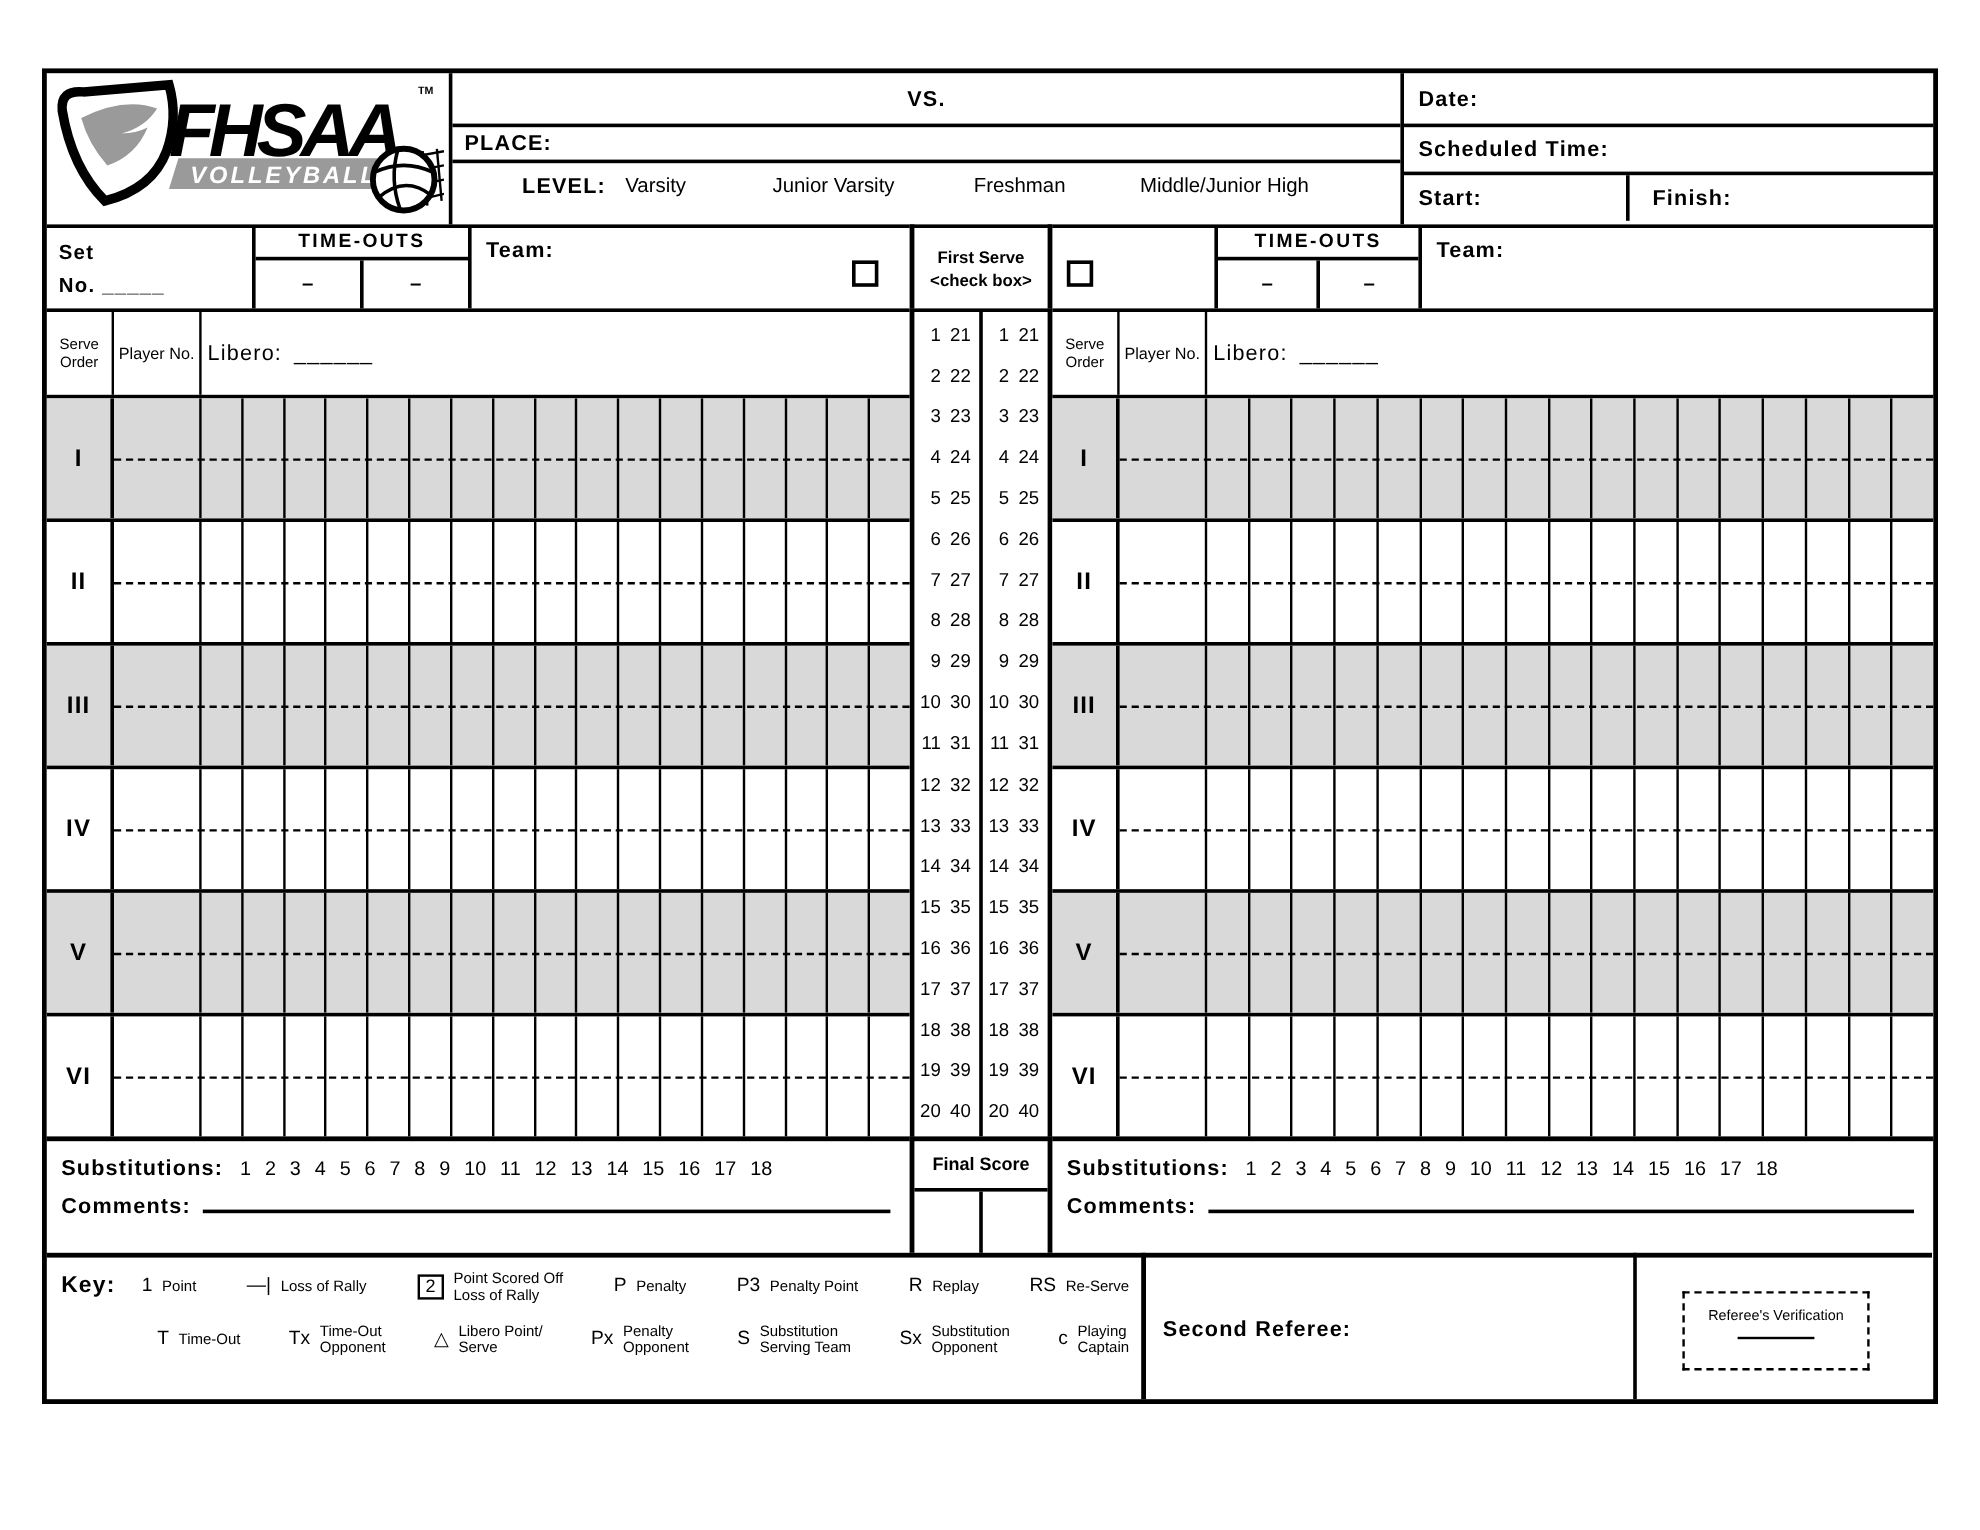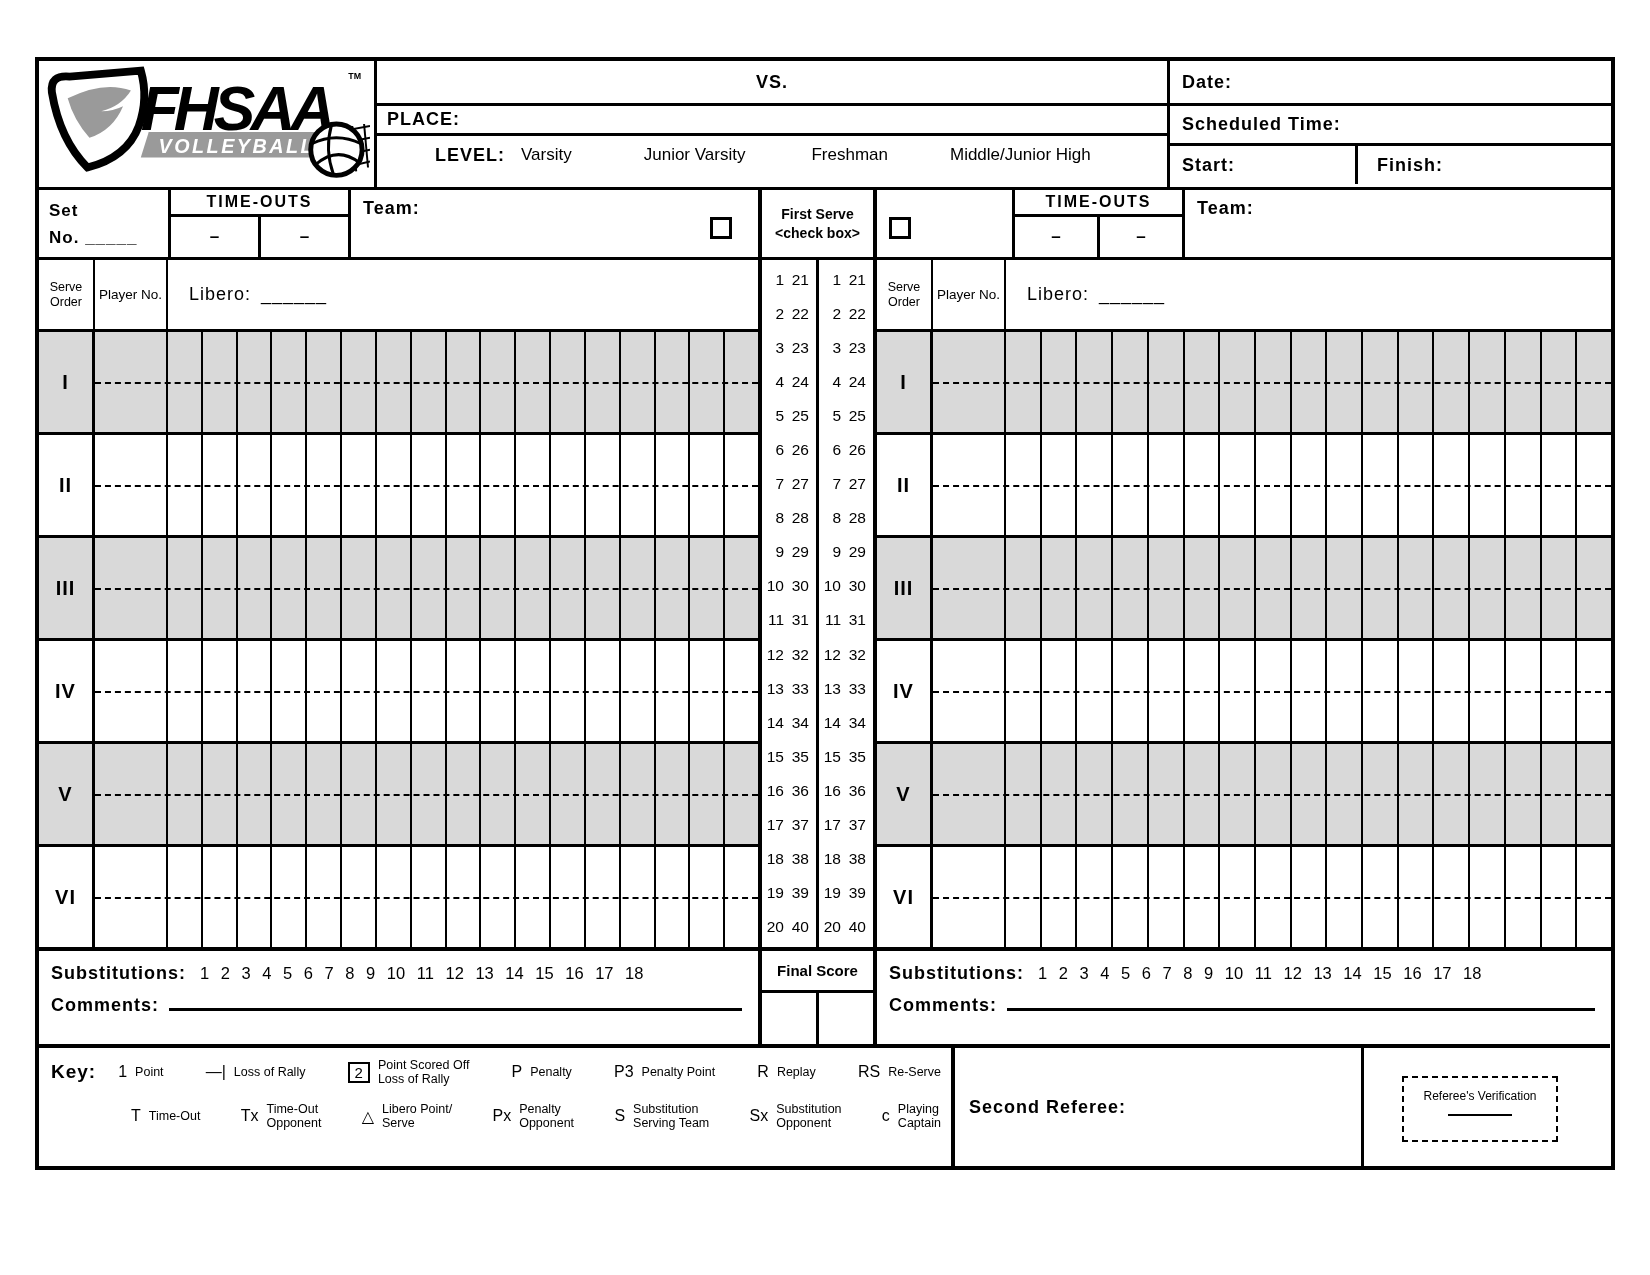--- a/index.html
+++ b/index.html
@@ -26,21 +26,21 @@
             letter-spacing:1px; border-bottom:3px solid #000000; }
   .date-row { height:45px; } .sched-row { height:40px; }
   .sf-row { height:38px; display:flex; }
   .start-cell { width:185px; display:flex; align-items:center; padding-left:12px; font-weight:bold; font-size:18px; letter-spacing:1px; }
   .finish-cell { flex:1; border-left:3px solid #000; display:flex; align-items:center; padding-left:19px; font-weight:bold; font-size:18px; letter-spacing:1px; }
 
   
   .th { top:126px; height:70px; border-top:3px solid #000; display:flex; }
   .th-left { left:0; width:719px; }
   .th-right { left:838px; width:734px; }
-  .set-box { width:132px; border-right:3px solid #000; padding:7px 10px; font-weight:bold; font-size:17px; line-height:1.6; letter-spacing:1px; }
+  .set-box { width:174px; border-right:3px solid #000; padding:7px 10px; font-weight:bold; font-size:17px; line-height:1.6; letter-spacing:1px; }
   .to-box { width:180px; border-right:3px solid #000; display:flex; flex-direction:column; }
   .to-box.right { width:170px; }
   .to-label { height:27px; border-bottom:3px solid #000; display:flex; align-items:center; justify-content:center;
               font-weight:bold; font-size:16px; letter-spacing:2px; }
   .to-cells { flex:1; display:flex; }
   .to-cell { flex:1; display:flex; align-items:center; justify-content:center; font-size:17px; font-weight:bold; }
   .to-cell.first { border-right:3px solid #000; }
   .team-box { flex:1; position:relative; padding:8px 0 0 12px; font-weight:bold; font-size:18px; letter-spacing:1px; }
   .cbx { position:absolute; width:22px; height:22px; border:3px solid #000; background:#fff; }
   .team-box .cbx { right:26px; top:27px; }
@@ -51,21 +51,21 @@
                display:flex; flex-direction:column; align-items:center; justify-content:center;
                font-weight:bold; font-size:14px; line-height:1.35; text-align:center; }
 
   
   .lib { top:196px; height:72px; border-top:3px solid #000; display:flex; }
   .lib-left { left:0; width:719px; }
   .lib-right { left:838px; width:734px; }
   .so-cell { width:56px; border-right:2px solid #000; display:flex; flex-direction:column; align-items:center; justify-content:center;
              font-size:12.5px; line-height:1.2; }
   .pn-cell { width:73px; border-right:2px solid #000; display:flex; align-items:center; justify-content:center; font-size:13.5px; }
-  .lib-cell { flex:1; display:flex; align-items:center; padding-left:21px; font-size:18px; gap:10px; letter-spacing:1px; }
+  .lib-cell { flex:1; display:flex; align-items:center; padding-left:5px; font-size:18px; gap:10px; letter-spacing:1px; }
 
   
   .score-area { left:719px; top:196px; width:119px; height:690px; border-top:3px solid #000;
                 border-left:4px solid #000; border-right:4px solid #000; display:flex; background:#fff; }
   .score-col { flex:1; display:flex; flex-direction:column; padding:3px 0; }
   .score-col + .score-col { border-left:3px solid #000; }
   .score-row { flex:1; display:flex; align-items:center; justify-content:flex-end; padding-right:7px; gap:7px; font-size:15.5px; }
   .score-row .n { min-width:18px; text-align:right; }
 
   

